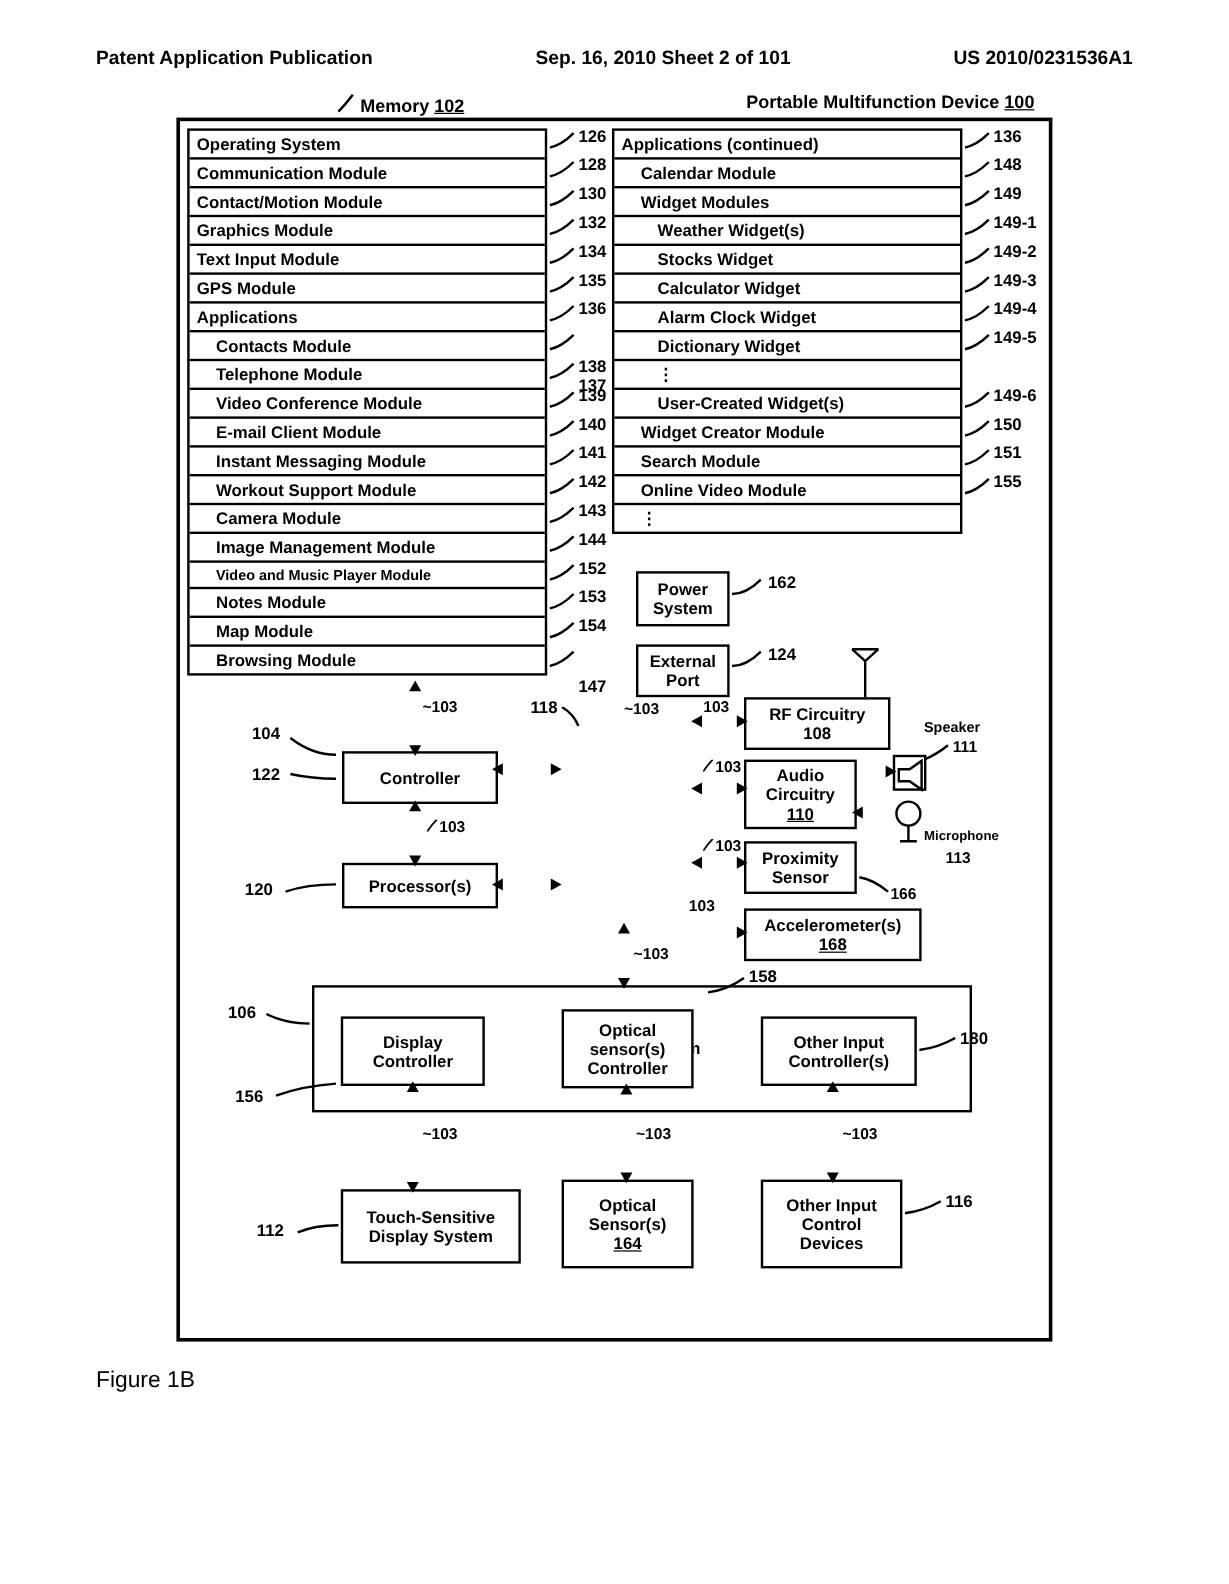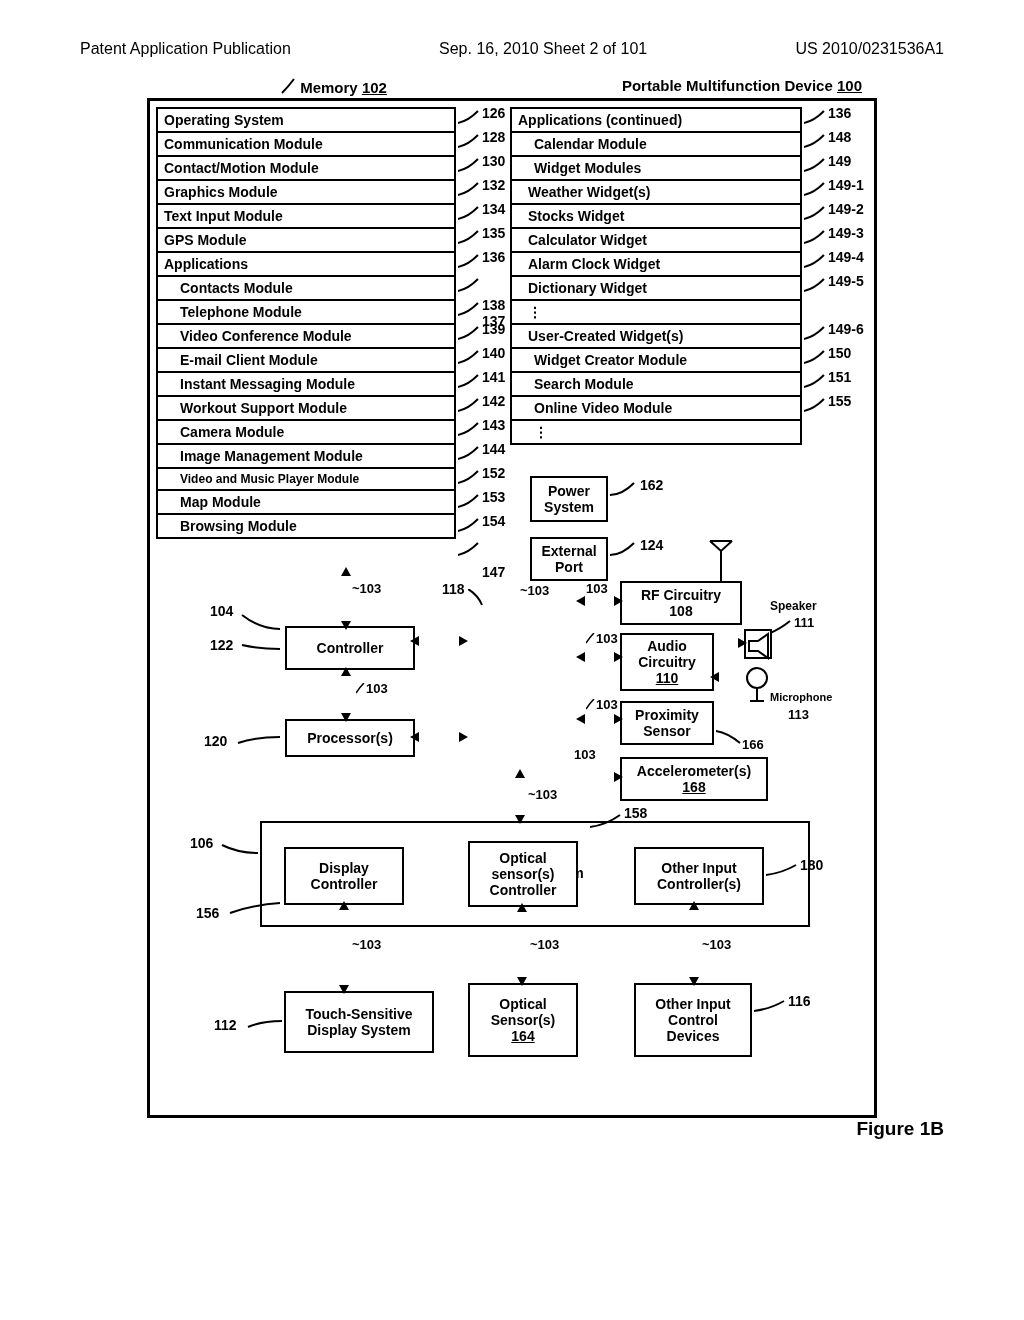--- a/index.html
+++ b/index.html
@@ -1,33 +1,33 @@
 <!DOCTYPE html>
 <html><head>
 <meta charset="utf-8">
 <style>
 *{box-sizing:border-box;margin:0;padding:0}
 body{font-family:Arial,Helvetica,sans-serif;background:#fff;width:1024px}
 .page{position:relative;width:1024px;height:1320px;padding:40px 80px}
 .header{display:flex;justify-content:space-between;font-size:16px;margin-bottom:40px}
-.hdr-left,.hdr-mid,.hdr-right{font-weight:400}
+.hdr-left,.hdr-mid,.hdr-right{font-weight:700}
 .figwrap{position:relative;width:730px;height:1020px;border:3px solid #000;margin:30px auto 0}
 .memlbl{position:absolute;top:-24px;left:130px;font-weight:bold;font-size:15px}
 .memlbl .u{text-decoration:underline}
 .devlbl{position:absolute;top:-24px;right:12px;font-weight:bold;font-size:15px}
 .devlbl .u{text-decoration:underline}
-.figtitle{text-align:right;font-weight:bold;font-size:19px;margin-top:0}
+.figtitle{text-align:left;font-weight:normal;font-size:19px;margin-top:22px}
 .cellstack{position:absolute;border:2px solid #000}
 .cellstack.left{top:6px;left:6px;width:300px}
 .cellstack.right{top:6px;left:360px;width:292px}
 .row{border-bottom:2px solid #000;padding:3px 6px;font-weight:bold;font-size:14px;white-space:nowrap;overflow:hidden}
 .row:last-child{border-bottom:none}
 .row.small{font-size:12px;font-weight:bold}
 .indent1{padding-left:22px}
-.indent2{padding-left:16px}
+.indent2{padding-left:36px}
 .callout{position:absolute;font-weight:bold;font-size:14px}
 .box{position:absolute;border:2.5px solid #000;text-align:center;font-weight:bold;font-size:14px;display:flex;align-items:center;justify-content:center;flex-direction:column;background:#fff;padding:4px}
 .arrowh{height:2px}
 .arrowv{width:2px}
 .tri{position:absolute;width:0;height:0}
 .tri.r{border-top:5px solid transparent;border-bottom:5px solid transparent;border-left:9px solid #000}
 .tri.l{border-top:5px solid transparent;border-bottom:5px solid transparent;border-right:9px solid #000}
 .tri.u{border-left:5px solid transparent;border-right:5px solid transparent;border-bottom:9px solid #000}
 .tri.d{border-left:5px solid transparent;border-right:5px solid transparent;border-top:9px solid #000}
 .lbl103{position:absolute;font-weight:bold;font-size:13px}
@@ -66,20 +66,21 @@
         <div class="row">Applications</div>
         <div class="row indent1">Contacts Module</div>
         <div class="row indent1">Telephone Module</div>
         <div class="row indent1">Video Conference Module</div>
         <div class="row indent1">E-mail Client Module</div>
         <div class="row indent1">Instant Messaging Module</div>
         <div class="row indent1">Workout Support Module</div>
         <div class="row indent1">Camera Module</div>
         <div class="row indent1">Image Management Module</div>
         <div class="row indent1 small">Video and Music Player Module</div>
+        <div class="row indent1">Notes Module</div>
         <div class="row indent1">Map Module</div>
         <div class="row indent1">Browsing Module</div>
       </div>
 <div class="cellstack right" id="rightstack">
         <div class="row">Applications (continued)</div>
         <div class="row indent1">Calendar Module</div>
         <div class="row indent1">Widget Modules</div>
         <div class="row indent2">Weather Widget(s)</div>
         <div class="row indent2">Stocks Widget</div>
         <div class="row indent2">Calculator Widget</div>

